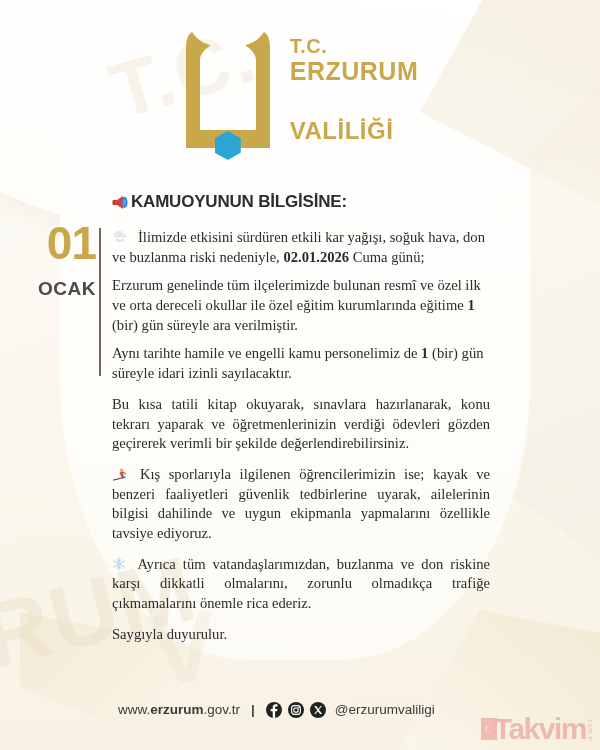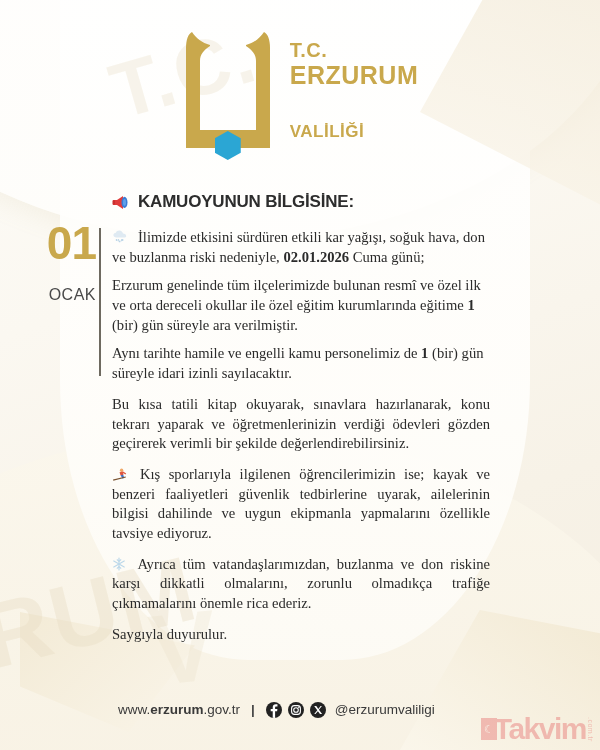--- a/index.html
+++ b/index.html
@@ -108,27 +108,27 @@
     clip-path: polygon(50% 0%, 100% 25%, 100% 75%, 50% 100%, 0% 75%, 0% 25%);
   }
   .logo-text {
     color: #c9a84c;
     font-weight: 800;
     line-height: 1.12;
     letter-spacing: .5px;
   }
   .logo-tc { font-size: 20px; }
   .logo-l2 { font-size: 25px; }
-  .logo-l3 { font-size: 17px; margin-top: 33px; }
+  .logo-l3 { font-size: 24px; margin-top: 33px; }
 
   
   .ann-head {
     position: absolute;
     left: 112px; top: 192px;
-    display: flex; align-items: center; gap: 7px;
+    display: flex; align-items: center; 
     font-size: 17px;
     font-weight: 800;
     color: #2d2d2d;
     letter-spacing: -0.2px;
     z-index: 5;
     justify-content: center;
   }
   .emoji { font-size: 16px; line-height: 1; }
   .emoji-svg { display:block; }
 
@@ -141,23 +141,23 @@
     z-index: 5;
   }
   .date-num {
     font-size: 46px;
     font-weight: 800;
     color: #c9a84c;
     line-height: 0.95;
     letter-spacing: -1px;
   }
   .date-month {
-    margin-top: 20px;
-    font-size: 16px;
-    font-weight: 400;
+    margin-top: 12px;
+    font-size: 19px;
+    font-weight: 700;
     color: #4a4a4a;
     letter-spacing: .5px;
   }
   .date-rule {
     position: absolute;
     left: 99px; top: 228px;
     width: 2px; height: 148px;
     background: #6e6a60;
     z-index: 5;
   }

